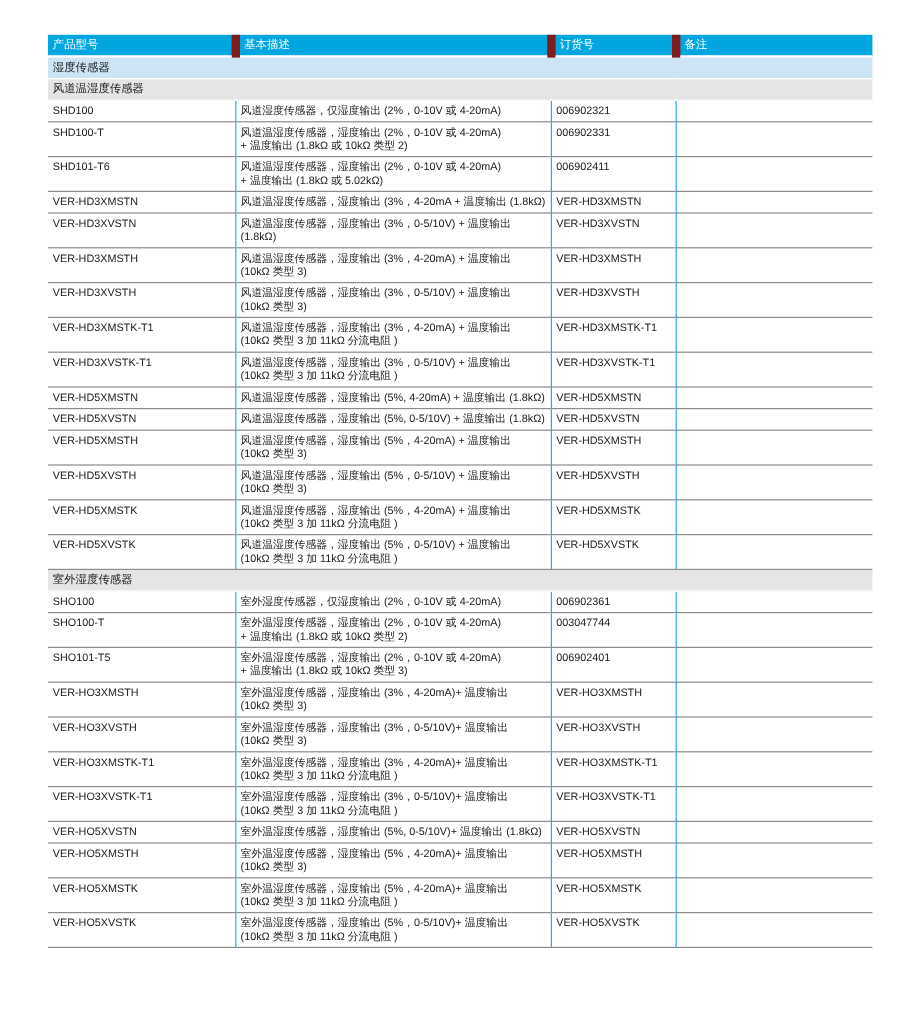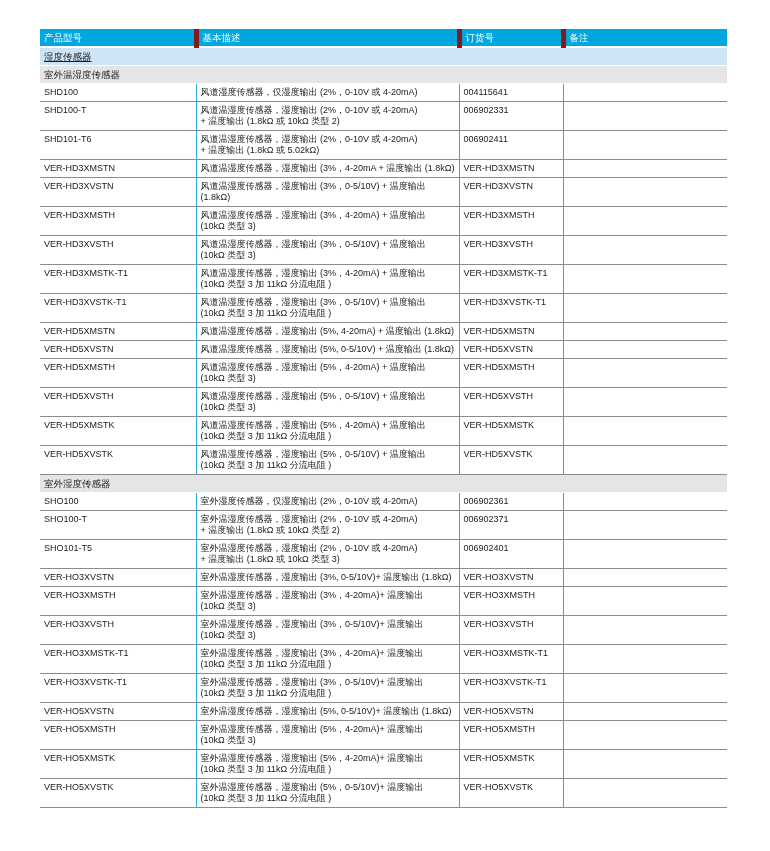--- a/index.html
+++ b/index.html
@@ -17,32 +17,32 @@
     font-family:"Liberation Sans","DejaVu Sans",sans-serif;
     color:var(--text);
   }
   .page{position:absolute;top:29px;left:40px;width:687px;}
   table{border-collapse:collapse;width:687px;table-layout:fixed;}
   col.c1{width:156px;} col.c2{width:263px;} col.c3{width:104px;} col.c4{width:164px;}
   th{
     background:var(--header-bg);color:var(--header-text);
     font-size:9.5px;font-weight:normal;text-align:left;
     padding:3px 4px;line-height:11px;
-    border-right:5px solid #7f1d1d;border-bottom:2px solid #ffffff;
+    border-right:7px solid #7f1d1d;border-bottom:2px solid #ffffff;
   }
   th:last-child{border-right:none;margin-left:16px;}
   td{
     font-size:9px;line-height:11px;vertical-align:top;
     padding:3px 4px;border-bottom:1px solid var(--row-border);
   }
   tr.section td{
     font-size:9.5px;padding:3px 4px;
     border-bottom:1px solid #ffffff;border-right:none;
   }
-  tr.sec-blue td{background:var(--section-blue);text-decoration:underline;}
+  tr.sec-blue td{background:var(--section-blue);}
   tr.sec-gray td{background:var(--section-gray);}
   tr.data td:nth-child(1),
   tr.data td:nth-child(2),
   tr.data td:nth-child(3){border-right:1px solid var(--divider);}
   tr.data td:nth-child(2){white-space:pre-line;}
 </style>
 </head>
 <body>
 
 <div class="page">
@@ -59,26 +59,26 @@
         <th>基本描述</th>
         <th>订货号</th>
         <th>备注</th>
       </tr>
     </thead>
     <tbody>
         <tr class="section sec-blue">
           <td colspan="4">湿度传感器</td>
         </tr>
         <tr class="section sec-gray">
-          <td colspan="4">室外温湿度传感器</td>
+          <td colspan="4">风道温湿度传感器</td>
         </tr>
         <tr class="data">
           <td>SHD100</td>
           <td>风道湿度传感器，仅湿度输出 (2%，0-10V 或 4-20mA)</td>
-          <td>004115641</td>
+          <td>006902321</td>
           <td></td>
         </tr>
         <tr class="data">
           <td>SHD100-T</td>
           <td>风道温湿度传感器，湿度输出 (2%，0-10V 或 4-20mA)
 + 温度输出 (1.8kΩ 或 10kΩ 类型 2)</td>
           <td>006902331</td>
           <td></td>
         </tr>
         <tr class="data">
@@ -174,34 +174,28 @@
         <tr class="data">
           <td>SHO100</td>
           <td>室外湿度传感器，仅湿度输出 (2%，0-10V 或 4-20mA)</td>
           <td>006902361</td>
           <td></td>
         </tr>
         <tr class="data">
           <td>SHO100-T</td>
           <td>室外温湿度传感器，湿度输出 (2%，0-10V 或 4-20mA)
 + 温度输出 (1.8kΩ 或 10kΩ 类型 2)</td>
-          <td>006902371</td>
+          <td>003047744</td>
           <td></td>
         </tr>
         <tr class="data">
           <td>SHO101-T5</td>
           <td>室外温湿度传感器，湿度输出 (2%，0-10V 或 4-20mA)
 + 温度输出 (1.8kΩ 或 10kΩ 类型 3)</td>
           <td>006902401</td>
-          <td></td>
-        </tr>
-        <tr class="data">
-          <td>VER-HO3XVSTN</td>
-          <td>室外温湿度传感器，湿度输出 (3%, 0-5/10V)+ 温度输出 (1.8kΩ)</td>
-          <td>VER-HO3XVSTN</td>
           <td></td>
         </tr>
         <tr class="data">
           <td>VER-HO3XMSTH</td>
           <td>室外温湿度传感器，湿度输出 (3%，4-20mA)+ 温度输出
 (10kΩ 类型 3)</td>
           <td>VER-HO3XMSTH</td>
           <td></td>
         </tr>
         <tr class="data">

